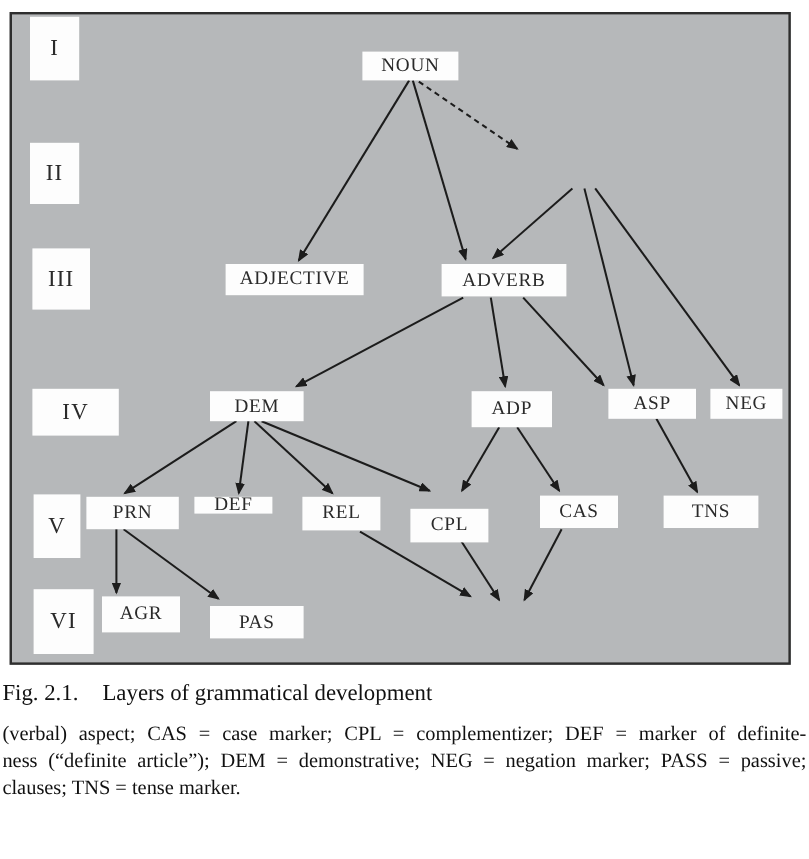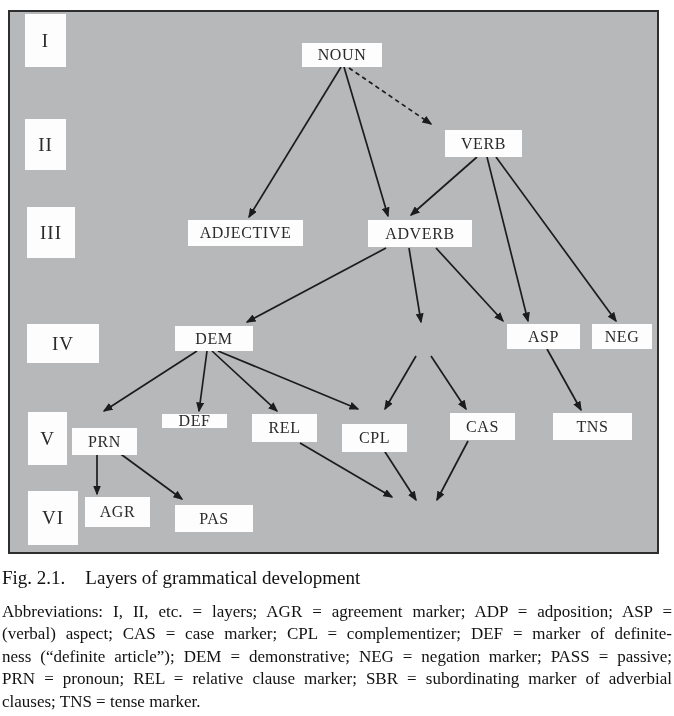--- a/index.html
+++ b/index.html
@@ -62,40 +62,38 @@
   </svg>
 
   <div class="layer" style="left:25px;top:14px;width:41px;height:53px">I</div>
   <div class="layer" style="left:25px;top:119px;width:41px;height:51px">II</div>
   <div class="layer" style="left:27px;top:207px;width:48px;height:51px">III</div>
   <div class="layer" style="left:27px;top:324px;width:72px;height:39px">IV</div>
   <div class="layer" style="left:28px;top:412px;width:39px;height:53px">V</div>
   <div class="layer" style="left:28px;top:491px;width:50px;height:54px">VI</div>
 
   <div class="node" style="left:302px;top:43px;width:80px;height:24px">NOUN</div>
-  <div class="node" style="left:445px;top:130px;width:77px;height:27px">VERB</div>
   <div class="node" style="left:188px;top:220px;width:115px;height:26px">ADJECTIVE</div>
   <div class="node" style="left:368px;top:220px;width:104px;height:27px">ADVERB</div>
   <div class="node" style="left:175px;top:326px;width:78px;height:25px">DEM</div>
+  <div class="node" style="left:393px;top:326px;width:67px;height:30px">ADP</div>
   <div class="node" style="left:507px;top:324px;width:73px;height:25px">ASP</div>
   <div class="node" style="left:592px;top:324px;width:60px;height:25px">NEG</div>
-  <div class="node" style="left:72px;top:428px;width:65px;height:27px">PRN</div>
+  <div class="node" style="left:72px;top:414px;width:77px;height:27px">PRN</div>
   <div class="node" style="left:162px;top:414px;width:65px;height:14px">DEF</div>
   <div class="node" style="left:252px;top:414px;width:65px;height:28px">REL</div>
   <div class="node" style="left:342px;top:424px;width:65px;height:28px">CPL</div>
   <div class="node" style="left:450px;top:413px;width:65px;height:27px">CAS</div>
   <div class="node" style="left:553px;top:413px;width:79px;height:27px">TNS</div>
   <div class="node" style="left:85px;top:497px;width:65px;height:30px">AGR</div>
   <div class="node" style="left:175px;top:505px;width:78px;height:27px">PAS</div>
 
   <div id="caption">
     <span class="fig-label">Fig. 2.1.</span><span>Layers of grammatical development</span>
   </div>
 
   <div id="abbr">
-    <div class="abbr-line">Abbreviations: I, II, etc. = layers; AGR = agreement marker; ADP = adposition; ASP =</div>
     <div class="abbr-line">(verbal) aspect; CAS = case marker; CPL = complementizer; DEF = marker of definite-</div>
     <div class="abbr-line">ness (“definite article”); DEM = demonstrative; NEG = negation marker; PASS = passive;</div>
-    <div class="abbr-line">PRN = pronoun; REL = relative clause marker; SBR = subordinating marker of adverbial</div>
     <div class="abbr-line last">clauses; TNS = tense marker.</div>
   </div>
 
 </div>
 
 </body></html>

